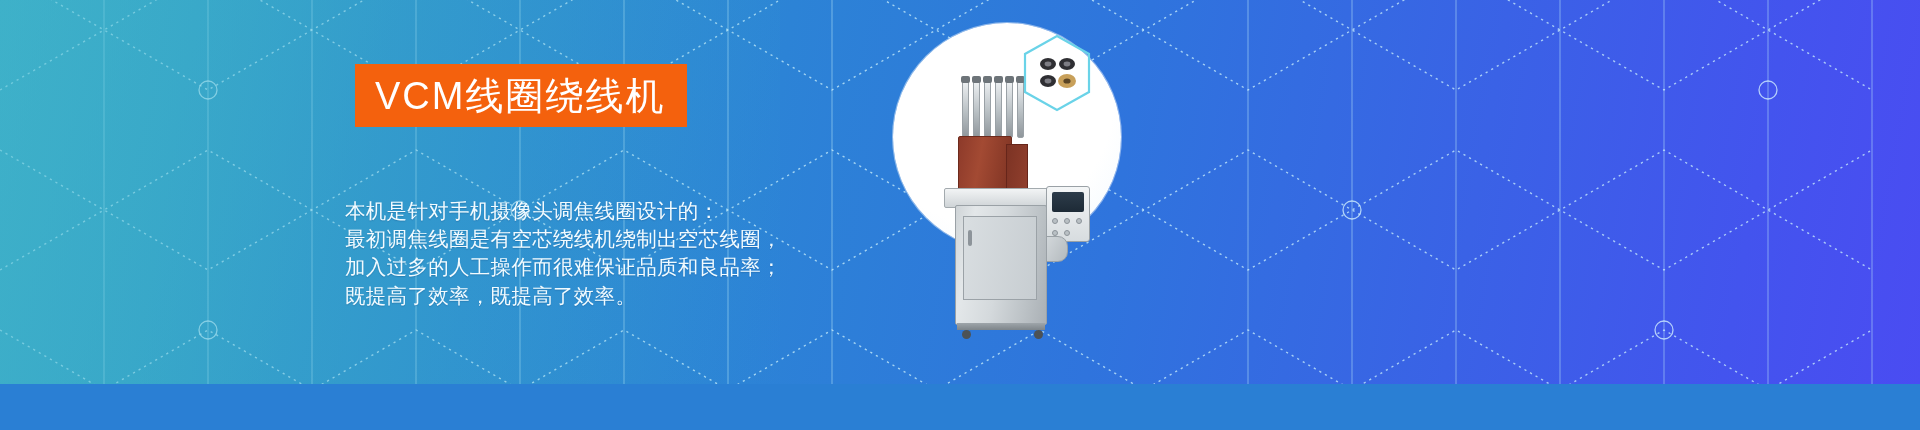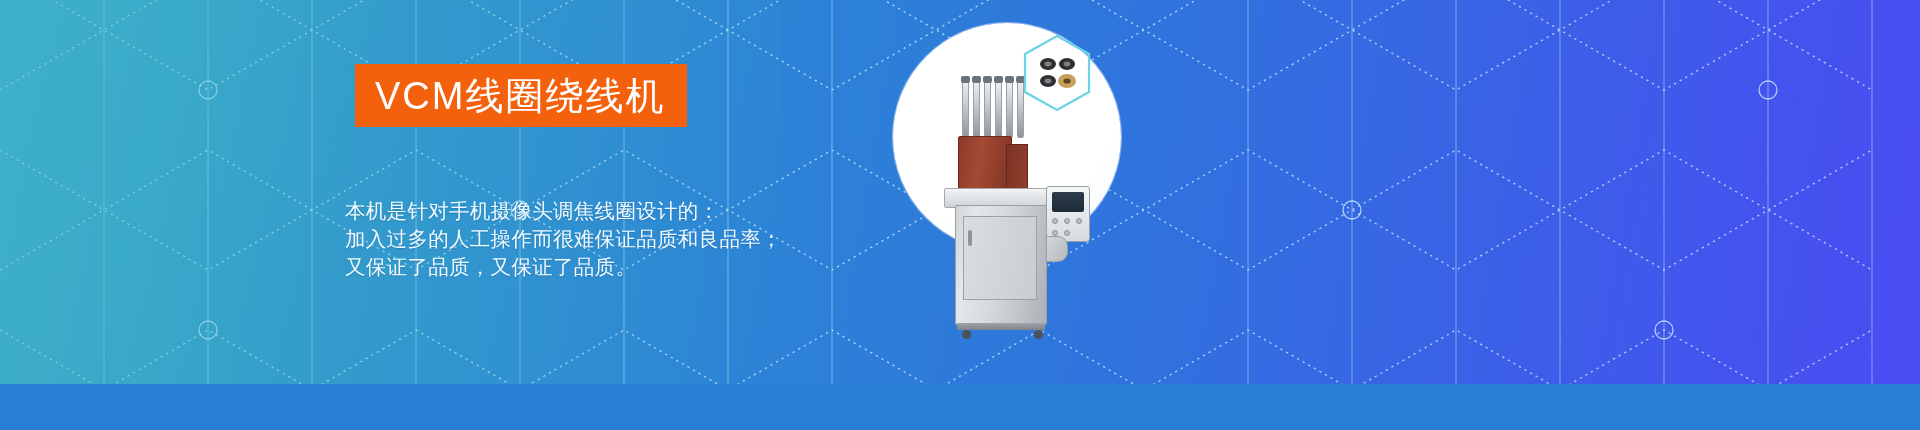--- a/index.html
+++ b/index.html
@@ -179,22 +179,23 @@
   </div>
 
   <div class="leftwash"></div>
 
   <div id="title-box">
     <span id="title-text">VCM线圈绕线机</span>
   </div>
 
   <div id="desc">
     <div class="desc-line">本机是针对手机摄像头调焦线圈设计的：</div>
+    <div class="desc-line">最初调焦线圈是有空芯绕线机绕制出空芯线圈，</div>
     <div class="desc-line">加入过多的人工操作而很难保证品质和良品率；</div>
-    <div class="desc-line">又保证了品质，又保证了品质。</div>
+    <div class="desc-line">既提高了效率，既提高了效率。</div>
   </div>
 
   <div id="photo-circle"></div>
 
   <div id="photo-wrap">
 
     <div class="m spindle" style="left:62px;  top:40px;"></div>
     <div class="m spindle-cap" style="left:61px; top:36px;"></div>
     <div class="m spindle" style="left:73px;  top:40px;"></div>
     <div class="m spindle-cap" style="left:72px; top:36px;"></div>

